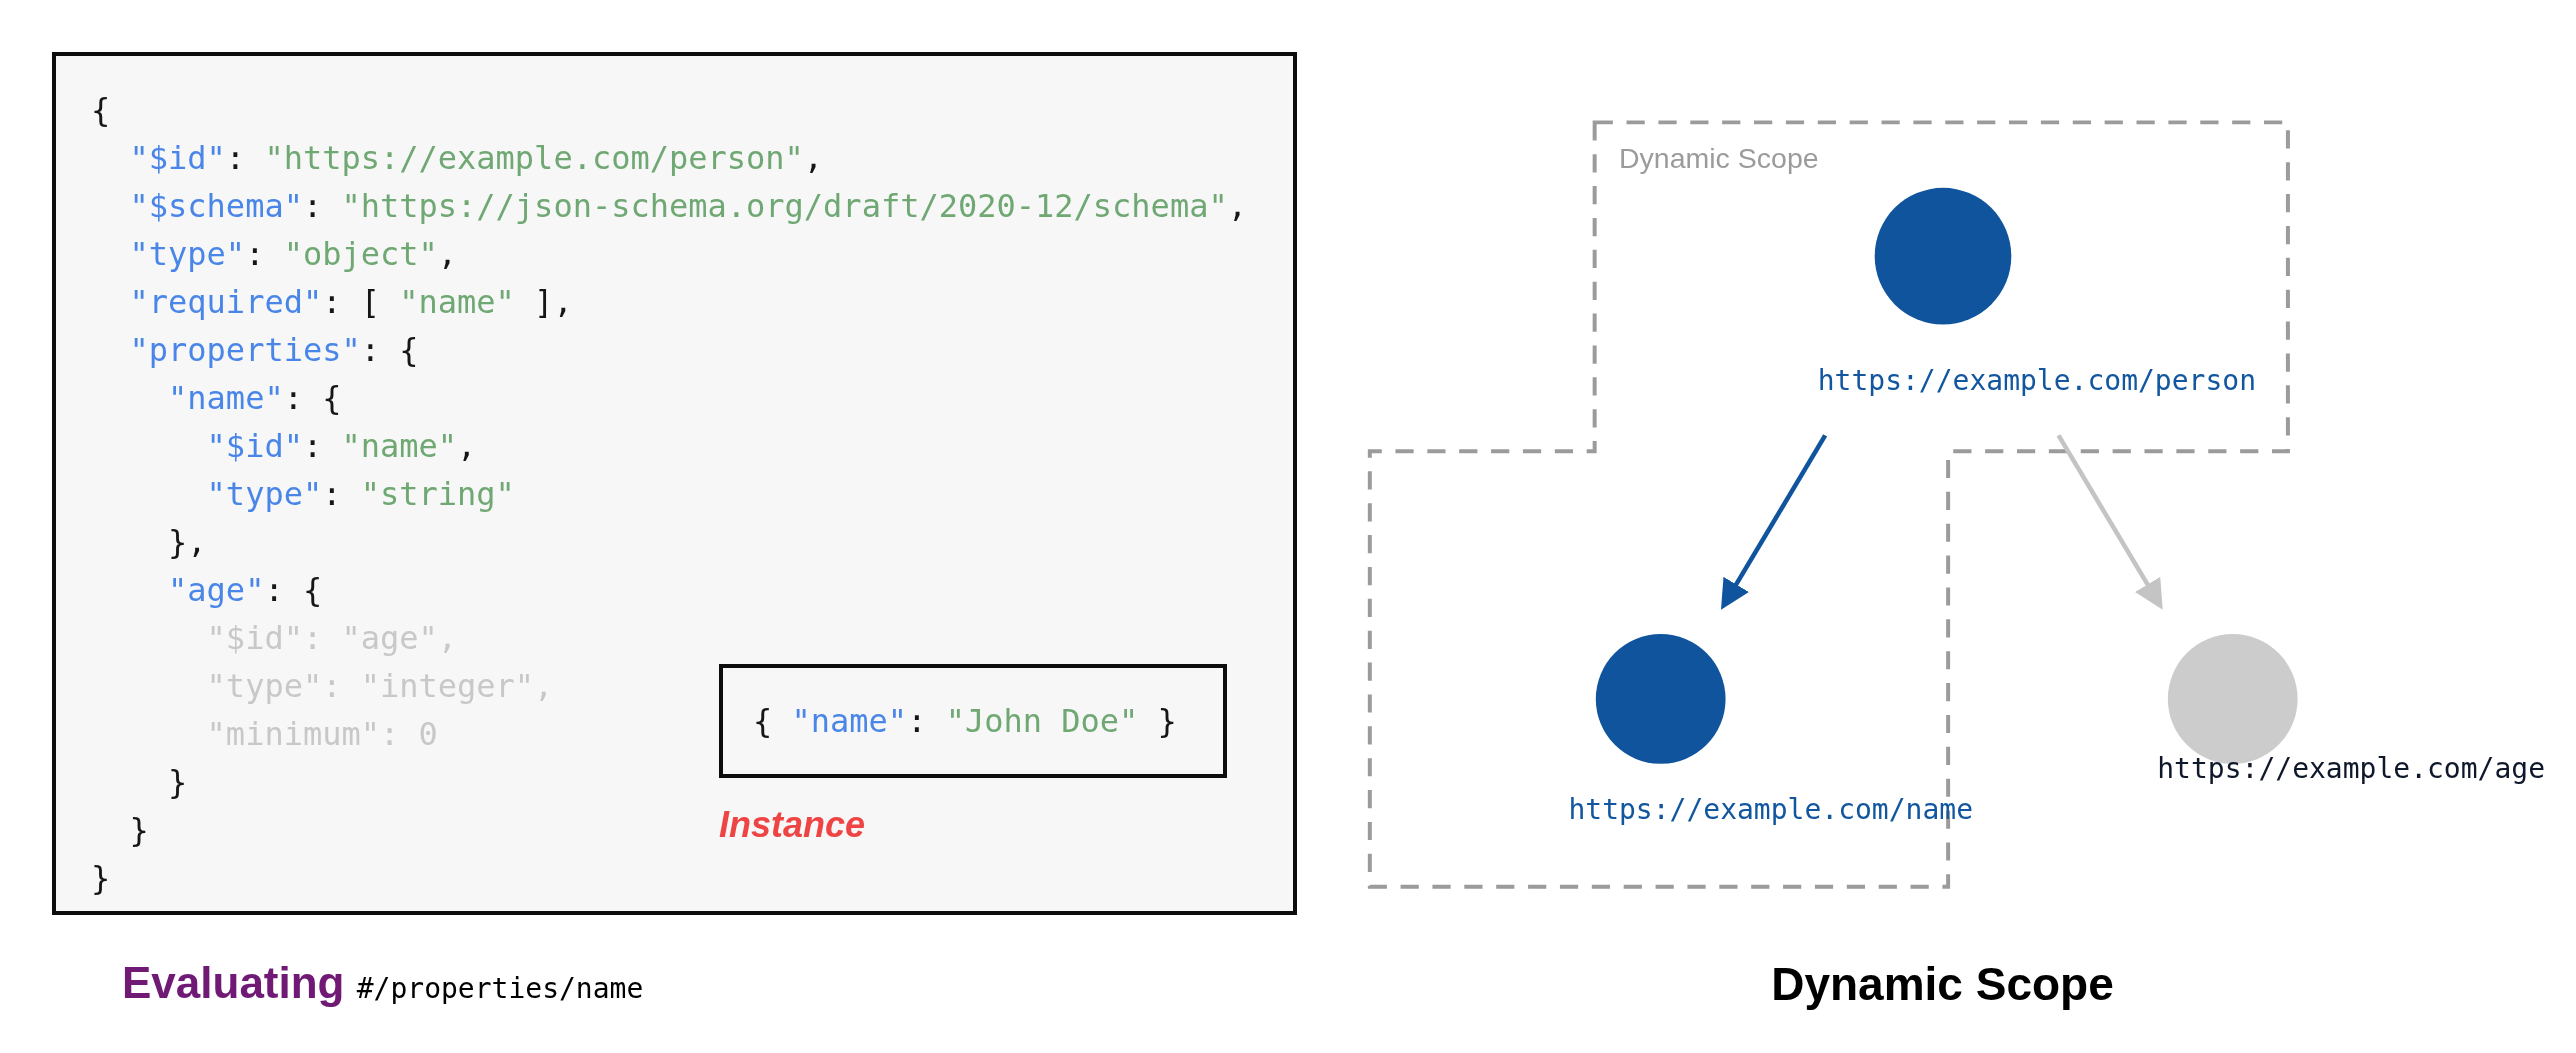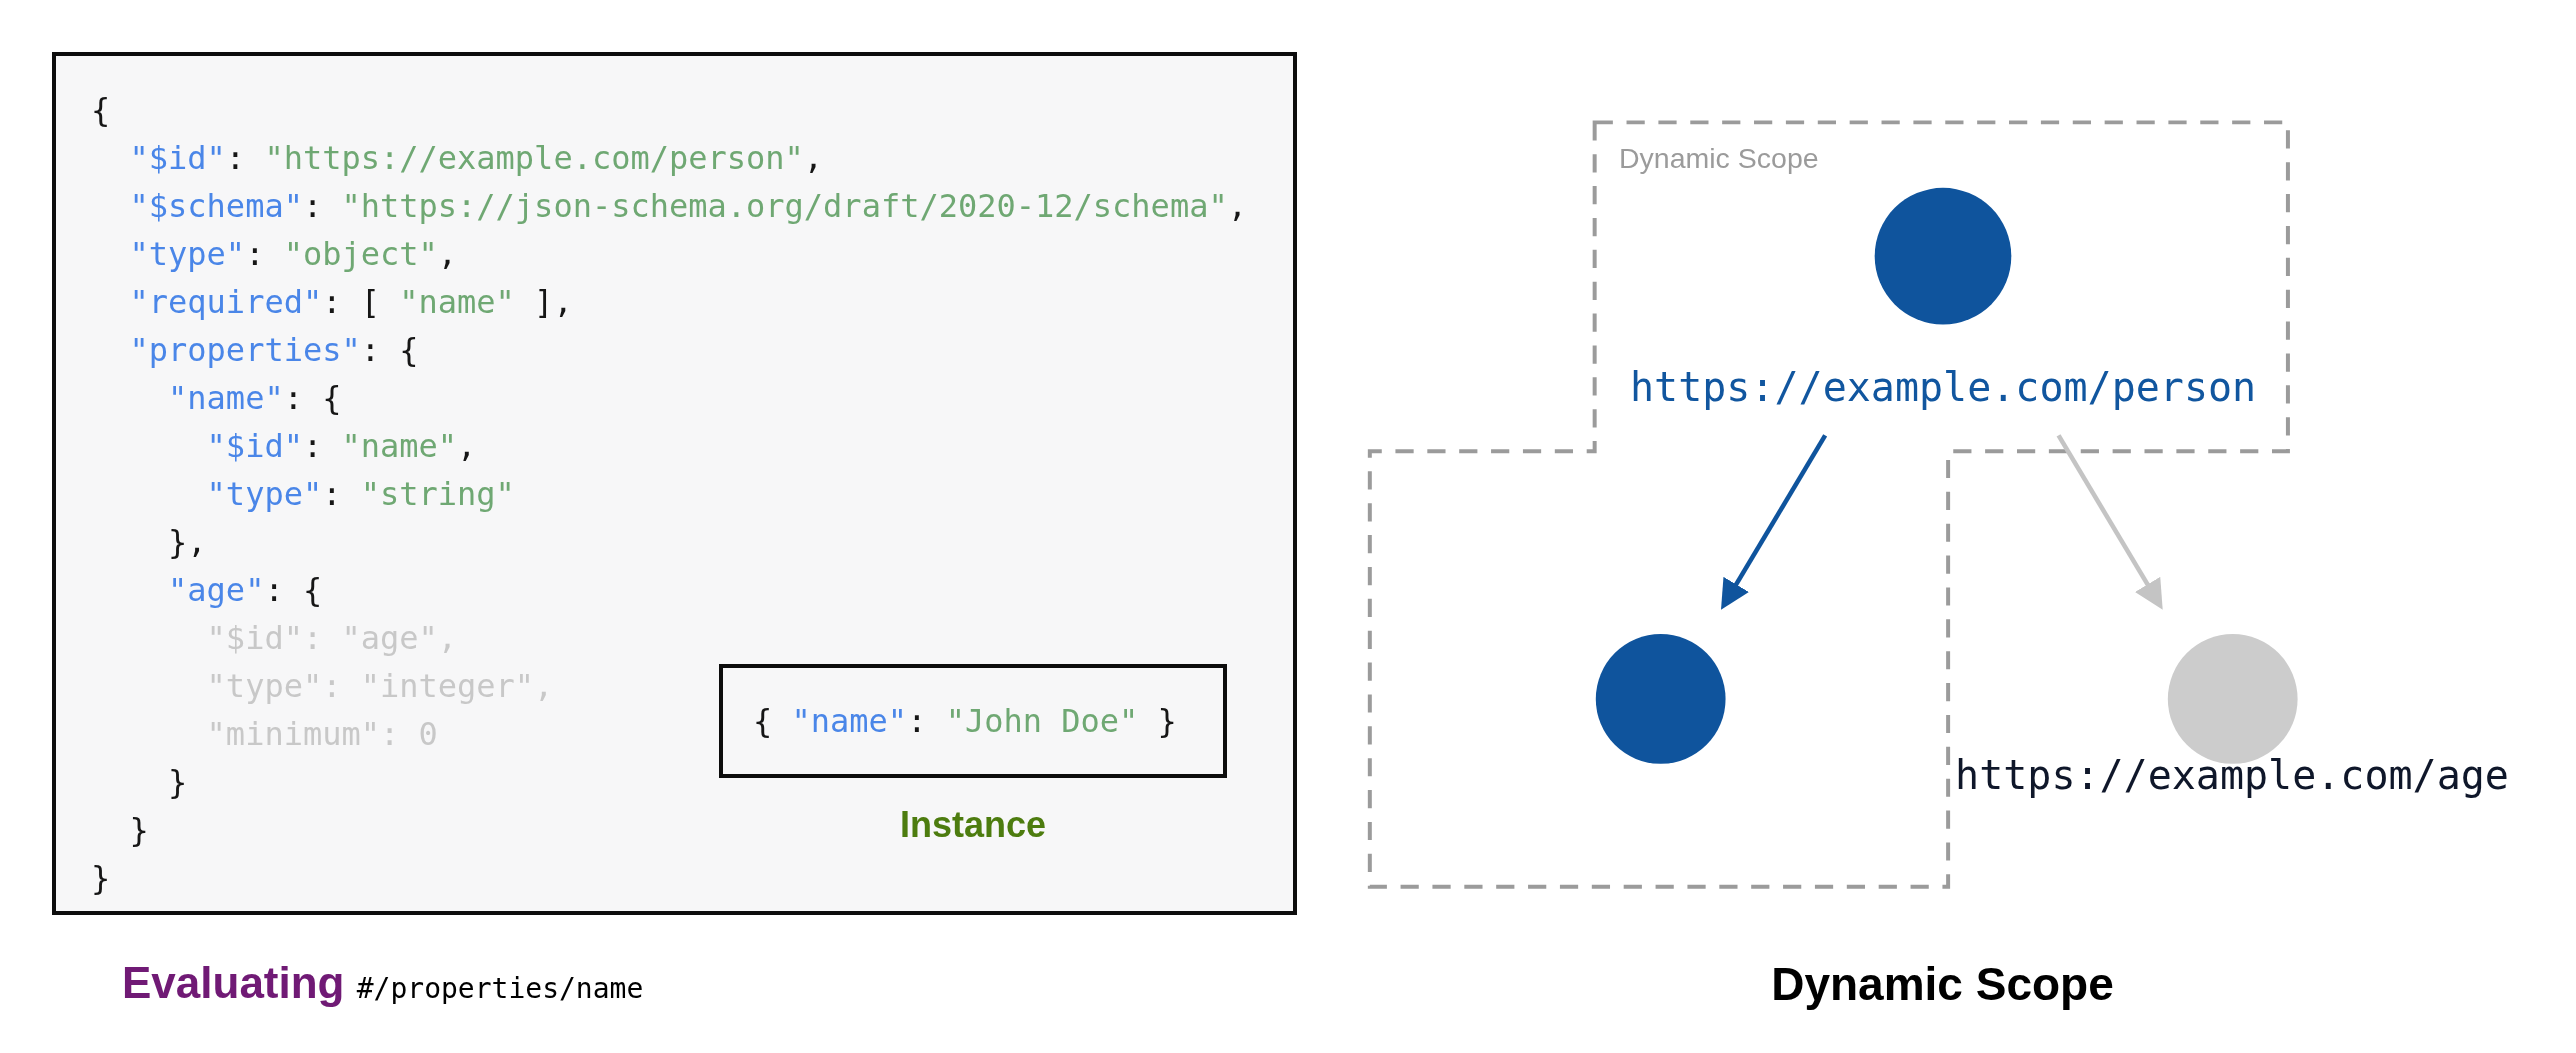--- a/index.html
+++ b/index.html
@@ -13,35 +13,35 @@
         font-size:32px;line-height:48px;white-space:pre;color:#161616;}
   .tk-k{color:#161616;}
   .tk-b{color:#4a86e8;}
   .tk-g{color:#6fa873;}
   .tk-d{color:#c8c8c8;}
 
   .instance-box{position:absolute;left:663px;top:608px;width:508px;height:114px;
                 box-sizing:border-box;background:#f7f7f8;border:4px solid #0d0d0d;}
   .instance-code{font-family:"DejaVu Sans Mono",monospace;font-size:32px;line-height:106px;
                  padding-left:30px;white-space:pre;}
-  .instance-label{position:absolute;left:663px;top:748px;width:508px;text-align:center;
+  .instance-label{position:absolute;left:663px;top:748px;width:508px;text-align:left;
                   font-family:"Liberation Sans","DejaVu Sans",sans-serif;font-weight:bold;
-                  font-size:36px;color:#4d7c0f;}
+                  font-size:36px;color:#ef4444;font-style:italic;}
 
   .left-caption{position:absolute;left:122px;top:958px;white-space:pre;}
   .cap-bold{font-family:"Liberation Sans","DejaVu Sans",sans-serif;font-weight:bold;font-size:44px;color:#701a75;}
   .cap-mono{font-family:"DejaVu Sans Mono",monospace;font-size:28px;color:#000;}
 
   
   .scope-svg{position:absolute;left:1310px;top:0;width:1266px;height:1053px;}
   .scope-label{position:absolute;left:1619px;top:142px;
                font-family:"Liberation Sans","DejaVu Sans",sans-serif;
                font-size:28.5px;color:#9b9b9b;}
-  .url{position:absolute;width:626px;text-align:center;
-       font-family:"DejaVu Sans Mono",monospace;font-size:40px;color:#11569f;}
+  .url{position:absolute;width:626px;text-align:right;
+       font-family:"DejaVu Sans Mono",monospace;font-size:28px;color:#11569f;}
   .url-person{left:1630px;top:364px;}
   .url-name{left:1347px;top:793px;}
   .url-age{left:1919px;top:752px;color:#0f172a;}
   .right-caption{position:absolute;left:1658px;top:957px;width:569px;text-align:center;
                  font-family:"Liberation Sans","DejaVu Sans",sans-serif;font-weight:bold;
                  font-size:46px;color:#000000;}
 </style>
 </head>
 <body>
 
@@ -74,17 +74,18 @@
     <line x1="3615" y1="765" x2="3790" y2="1058" stroke="#c4c4c4" stroke-width="8" marker-end="url(#head-gray)"></line>
 
     <circle cx="3412" cy="450" r="120" fill="#0f549d"></circle>
     <circle cx="2916" cy="1228" r="114" fill="#0f549d"></circle>
     <circle cx="3921" cy="1228" r="114" fill="#cccccc"></circle>
   </svg>
 
   <div class="scope-label">Dynamic Scope</div>
 
   <div class="url url-person">https://example.com/person</div>
+  <div class="url url-name">https://example.com/name</div>
   <div class="url url-age">https://example.com/age</div>
 
   <div class="right-caption">Dynamic Scope</div>
 </div>
 
 
 </body></html>

